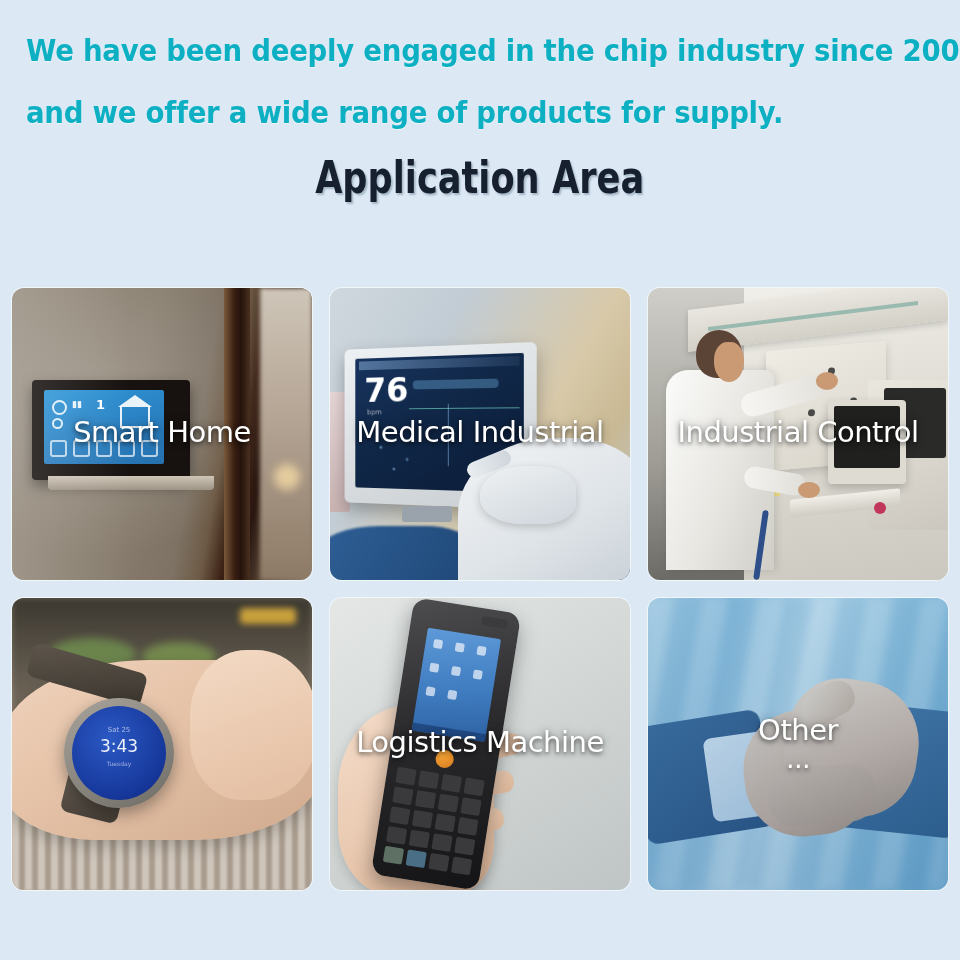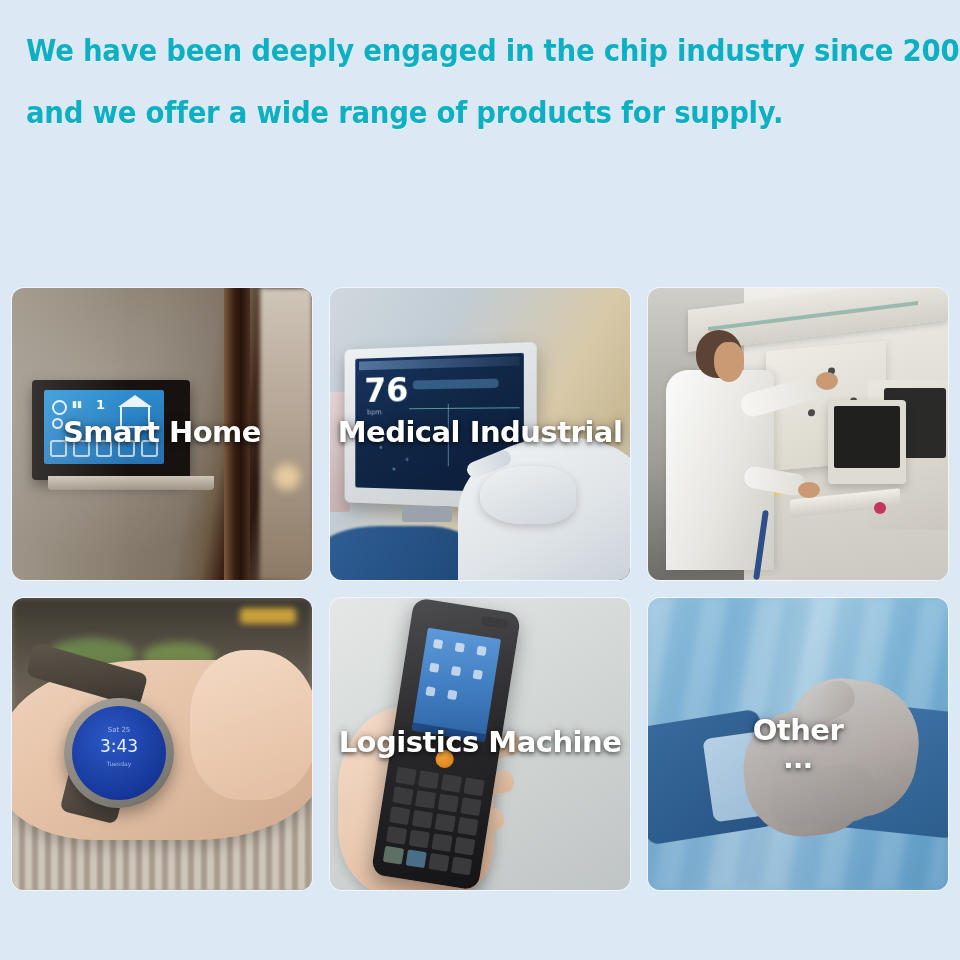--- a/index.html
+++ b/index.html
@@ -57,21 +57,21 @@
     border-radius:12px;
     overflow:hidden;
     box-shadow:0 0 0 1px rgba(255,255,255,.6);
   }
   .card .scene{position:absolute;inset:0;}
   .card .cap{
     position:absolute;left:0;width:100%;
     text-align:center;
     color:#ffffff;
     font-family:"DejaVu Sans", sans-serif;
-    font-weight:bold;
+    font-weight:normal;
     font-size:29px;
     letter-spacing:-0.5px;
     text-shadow:0 2px 4px rgba(0,0,0,.55), 0 0 10px rgba(0,0,0,.35);
     white-space:nowrap;
     z-index:6;
   }
   .cap-mid{top:50%;transform:translateY(-55%);}
   .cap-block{top:50%;transform:translateY(-50%);white-space:normal;line-height:1.05;}
   .cap-block .ln{display:block;}
   .cap-block .dots{display:block;font-size:27px;}
@@ -246,20 +246,23 @@
 </head>
 <body>
 
 <div class="page">
 
   <div class="headline">
     <div class="headline-line">We have been deeply engaged in the chip industry since 2004,</div>
     <div class="headline-line">and we offer a wide range of products for supply.</div>
   </div>
 
+  <div class="section-title">
+    <span>Application Area</span>
+  </div>
 
   <div class="grid">
 
     <div class="card c1">
       <div class="scene">
         <div class="wallwash"></div>
         <div class="trim"></div>
         <div class="room"></div>
         <div class="roomlamp"></div>
         <div class="panel">
@@ -330,20 +333,21 @@
         <div class="redbtn"></div>
         <div class="man-body"></div>
         <div class="man-head"></div>
         <div class="man-face"></div>
         <div class="man-arm"></div>
         <div class="man-hand"></div>
         <div class="man-arm2"></div>
         <div class="man-hand2"></div>
         <div class="cable"></div>
       </div>
+      <div class="cap cap-mid">Industrial Control</div>
     </div>
 
     <div class="card c4">
       <div class="scene">
         <div class="bgblur"></div>
         <div class="bush"></div>
         <div class="bush2"></div>
         <div class="light"></div>
         <div class="rail"></div>
         <div class="arm"></div>

